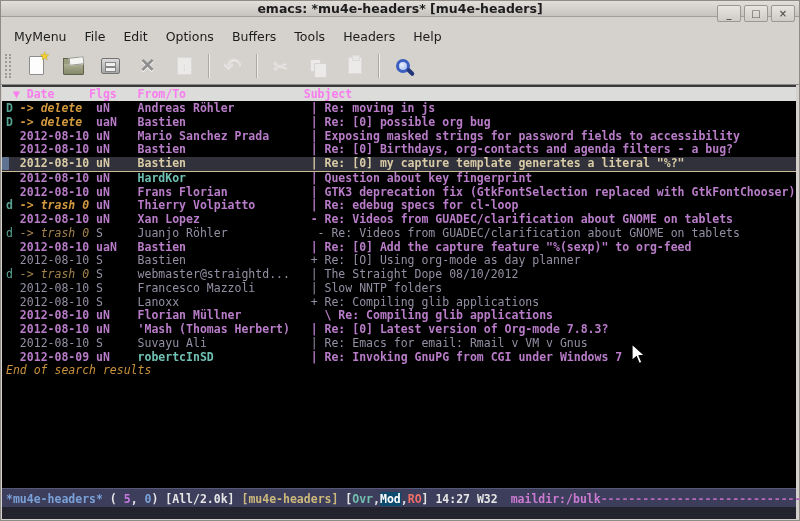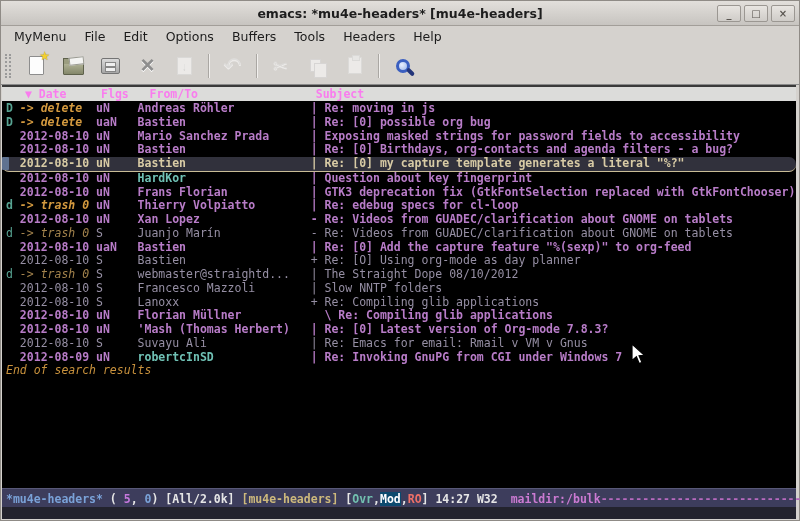--- a/index.html
+++ b/index.html
@@ -1,21 +1,21 @@
 <!DOCTYPE html>
 <html><head>
 <meta charset="utf-8">
 <style>
   * { margin:0; padding:0; box-sizing:border-box; }
   html,body { width:800px; height:521px; overflow:hidden; background:#555; }
   .window { position:relative; width:800px; height:521px; background:#d5d2ce;
             border:1px solid #8f8b86; font-family:"DejaVu Sans", sans-serif; }
 
   
-  .titlebar { position:absolute; top:0; left:0; right:0; height:25px;
+  .titlebar { position:absolute; top:0; left:0; right:0; height:16px;
               background:linear-gradient(#e2dfdb,#c7c4c0); border-bottom:1px solid #a29e99;
               display:flex; align-items:center; justify-content:center; }
   .title { font-size:12.5px; font-weight:bold; color:#1d1d1d; }
   .winbtns { position:absolute; right:4px; top:4px; display:flex; gap:3px; }
   .winbtn { width:24px; height:17px; background:linear-gradient(#e8e5e1,#cfccc8);
             border:1px solid #9b9792; border-radius:2px; font-size:10px; line-height:15px;
             text-align:center; color:#5a5651; font-weight:bold; }
 
   
   .menubar { position:absolute; top:25px; left:0; right:0; height:21px; background:#d5d2ce;
@@ -60,31 +60,31 @@
   .ic-search { width:14px; height:14px; border:3px solid #3b5fc0; border-radius:50%;
                   background:radial-gradient(circle at 35% 35%, #e8efff, #9db6e8); }
   .ic-search::after { content:""; position:absolute; width:9px; height:4px; background:#23357a;
                   right:-8px; bottom:-4px; transform:rotate(45deg); border-radius:2px; }
   .disabled { opacity:.55; filter:grayscale(1) brightness(1.15); }
 
   
   .headerline { position:absolute; top:84px; left:1px; width:794px; height:16px;
                 background:#dcdcda; border-top:2px solid #3a3a3a;
                 font:bold 11.5px "DejaVu Sans Mono", monospace; line-height:14px;
-                color:#f97cee; white-space:pre; padding-left:16px; }
+                color:#f97cee; white-space:pre; padding-left:4px; }
 
   
   .buffer { position:absolute; top:100px; left:1px; width:794px; height:387px; background:#000000;
             font:11.5px "DejaVu Sans Mono", monospace; overflow:hidden; }
   .rows { padding-top:1px; }
   .row { height:13.75px; line-height:13.75px; white-space:pre; padding-left:4px; }
   .row.unread { color:#b87cc8; font-weight:bold; }
   .row.seen   { color:#968fa4; }
   .row.current { color:#d8cba5; font-weight:bold; background:#31313c;
-                 border-bottom:1px solid #c9bc96; height:14.75px;border-radius:7px; }
+                 border-bottom:1px solid #c9bc96; height:14.75px; }
   .row .mark { color:#57a392; }
   .row .action { color:#d49a3f; font-style:italic; }
   .row.seen .action { color:#a3834c; }
   .row .teal { color:#6fc0b4; }
   .end-line { color:#c9923d; font-style:italic; white-space:pre; padding-left:4px;
               height:13.75px; line-height:13.75px; }
   .scroll-thumb { position:absolute; left:0; top:56px; width:7px; height:13px;
                   background:#5f7290; border-radius:1px; }
 
   
@@ -177,21 +177,21 @@
     <div class="rows">
         <div class="row unread"><span class="mark">D </span><span class="action">-&gt; delete  </span><span>uN    </span><span>Andreas Röhler           </span><span>| Re: moving in js</span></div>
         <div class="row unread"><span class="mark">D </span><span class="action">-&gt; delete  </span><span>uaN   </span><span>Bastien                  </span><span>| Re: [0] possible org bug</span></div>
         <div class="row unread"><span>  </span><span>2012-08-10 </span><span>uN    </span><span>Mario Sanchez Prada      </span><span>| Exposing masked strings for password fields to accessibility</span></div>
         <div class="row unread"><span>  </span><span>2012-08-10 </span><span>uN    </span><span>Bastien                  </span><span>| Re: [0] Birthdays, org-contacts and agenda filters - a bug?</span></div>
         <div class="row current"><span>  </span><span>2012-08-10 </span><span>uN    </span><span>Bastien                  </span><span>| Re: [0] my capture template generates a literal "%?"</span></div>
         <div class="row unread"><span>  </span><span>2012-08-10 </span><span>uN    </span><span class="teal">HardKor                  </span><span>| Question about key fingerprint</span></div>
         <div class="row unread"><span>  </span><span>2012-08-10 </span><span>uN    </span><span>Frans Florian            </span><span>| GTK3 deprecation fix (GtkFontSelection replaced with GtkFontChooser)</span></div>
         <div class="row unread"><span class="mark">d </span><span class="action">-&gt; trash 0 </span><span>uN    </span><span>Thierry Volpiatto        </span><span>| Re: edebug specs for cl-loop</span></div>
         <div class="row unread"><span>  </span><span>2012-08-10 </span><span>uN    </span><span>Xan Lopez                </span><span>- Re: Videos from GUADEC/clarification about GNOME on tablets</span></div>
-        <div class="row seen"><span class="mark">d </span><span class="action">-&gt; trash 0 </span><span>S     </span><span>Juanjo Marín             </span><span>- Re: Videos from GUADEC/clarification about GNOME on tablets</span></div>
+        <div class="row seen"><span class="mark">d </span><span class="action">-&gt; trash 0 </span><span>S     </span><span>Juanjo Röhler             </span><span>- Re: Videos from GUADEC/clarification about GNOME on tablets</span></div>
         <div class="row unread"><span>  </span><span>2012-08-10 </span><span>uaN   </span><span>Bastien                  </span><span>| Re: [0] Add the capture feature "%(sexp)" to org-feed</span></div>
         <div class="row seen"><span>  </span><span>2012-08-10 </span><span>S     </span><span>Bastien                  </span><span>+ Re: [O] Using org-mode as day planner</span></div>
         <div class="row seen"><span class="mark">d </span><span class="action">-&gt; trash 0 </span><span>S     </span><span>webmaster@straightd...   </span><span>| The Straight Dope 08/10/2012</span></div>
         <div class="row seen"><span>  </span><span>2012-08-10 </span><span>S     </span><span>Francesco Mazzoli        </span><span>| Slow NNTP folders</span></div>
         <div class="row seen"><span>  </span><span>2012-08-10 </span><span>S     </span><span>Lanoxx                   </span><span>+ Re: Compiling glib applications</span></div>
         <div class="row unread"><span>  </span><span>2012-08-10 </span><span>uN    </span><span>Florian Müllner          </span><span>  \ Re: Compiling glib applications</span></div>
         <div class="row unread"><span>  </span><span>2012-08-10 </span><span>uN    </span><span>'Mash (Thomas Herbert)   </span><span>| Re: [0] Latest version of Org-mode 7.8.3?</span></div>
         <div class="row seen"><span>  </span><span>2012-08-10 </span><span>S     </span><span>Suvayu Ali               </span><span>| Re: Emacs for email: Rmail v VM v Gnus</span></div>
         <div class="row unread"><span>  </span><span>2012-08-09 </span><span>uN    </span><span class="teal">robertcInSD              </span><span>| Re: Invoking GnuPG from CGI under Windows 7</span></div>
       </div>

